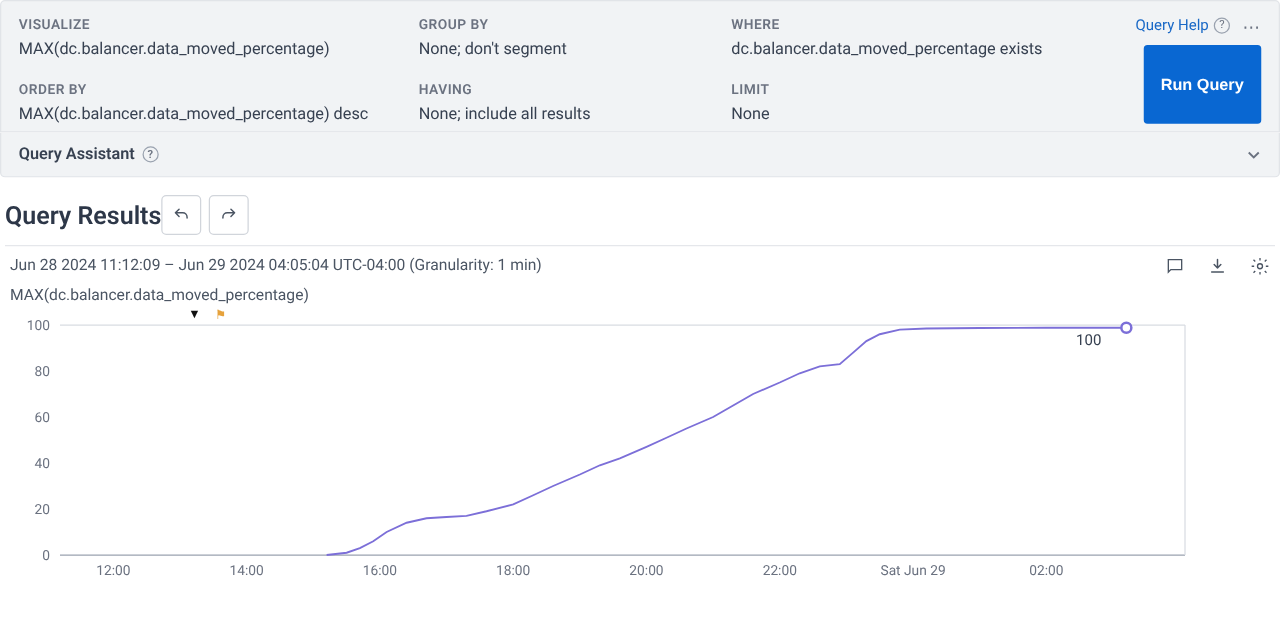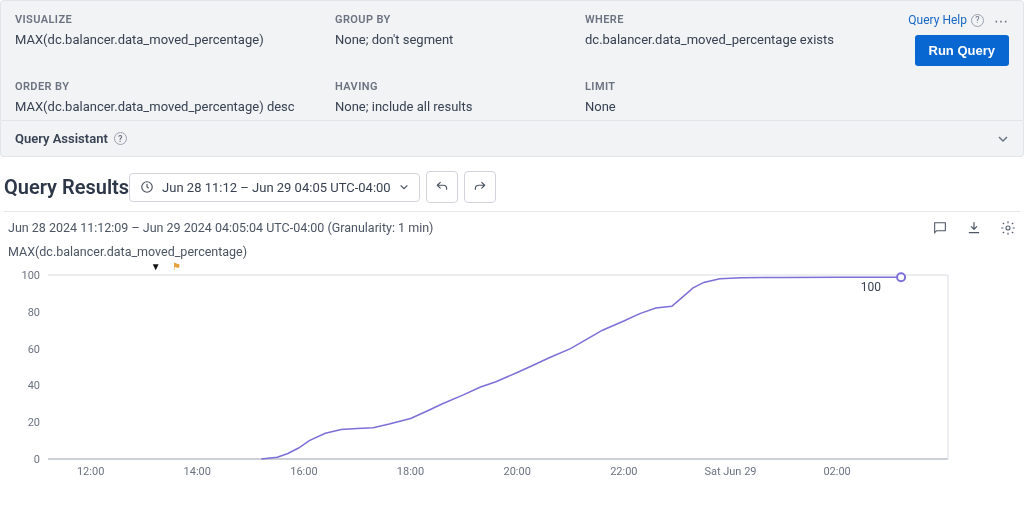--- a/index.html
+++ b/index.html
@@ -1,30 +1,30 @@
 <!DOCTYPE html>
 <html><head>
 <meta charset="utf-8">
 <style>
   * { box-sizing: border-box; margin: 0; padding: 0; }
   html, body { width: 1024px; height: 512px; font-family: -apple-system, BlinkMacSystemFont, "Segoe UI", Roboto, Helvetica, Arial, sans-serif; color: #4a5568; background: #fff; font-size: 13px; }
   .top-panel { background: #f1f3f5; border: 1px solid #e1e4e8; border-radius: 4px 4px 0 0; padding: 12px 14px 6px 14px; display: flex; }
-  .qgrid { flex: 1; display: flex; flex-direction: column; gap: 33px; }
+  .qgrid { flex: 1; display: flex; flex-direction: column; gap: 18px; }
   .qrow { display: flex; }
   .qcol { display: flex; flex-direction: column; gap: 6px; }
   .col-viz { width: 320px; }
   .col-where { width: 320px; }
   .col-group { width: 250px; }
   .qlabel { font-size: 11px; font-weight: 600; color: #6b7280; letter-spacing: 0.4px; }
   .qval { font-size: 13px; color: #374151; }
   .right-ctrl { display:flex; flex-direction:column; align-items:flex-end; gap:6px; }
   .help-row { display:flex; align-items:flex-start; gap:10px; }
   .q-help { color:#1968c6; font-size:12px; display:flex; align-items:center; gap:4px; cursor:pointer;}
   .dots { color:#6b7280; font-size:14px; cursor:pointer; letter-spacing:1px;}
-  .run-btn { background:#0967d2; color:#fff; border:none; border-radius:3px; padding:8px 14px; font-size:13px; font-weight:600; cursor:pointer; }
+  .run-btn { background:#0967d2; color:#fff; border:none; border-radius:3px; padding:24px 14px; font-size:13px; font-weight:600; cursor:pointer; }
   .assistant-bar { background:#f1f3f5; border: 1px solid #e1e4e8; border-top:none; border-radius:0 0 4px 4px; padding:10px 14px; display:flex; align-items:center; justify-content:space-between; cursor:pointer; }
   .assistant-label { font-size:13px; font-weight:600; color:#374151; display:flex; align-items:center; gap:6px; }
   .chev { color:#6b7280; }
   .results-head { display:flex; align-items:center; justify-content:flex-start; margin-top:14px; padding:0 4px; }
   .results-title { font-size:20px; font-weight:600; color:#2d3748; }
   .time-btn { border:1px solid #d1d5db; border-radius:4px; padding:6px 10px; font-size:13px; color:#374151; background:#fff; display:flex; align-items:center; gap:8px; cursor:pointer; }
   .icon-btn { border:1px solid #d1d5db; border-radius:4px; width:32px; height:32px; display:flex; align-items:center; justify-content:center; background:#fff; cursor:pointer; color:#4b5563; }
   .head-right { display:flex; align-items:center; gap:6px; }
   .rule { border:none; border-top:1px solid #e5e7eb; margin:8px 4px 0 4px; }
   .ts-row { display:flex; align-items:flex-start; justify-content:space-between; margin-top:8px; padding:0 8px; }
@@ -98,30 +98,20 @@
   <span class="chev">
     <svg width="12" height="12" viewBox="0 0 12 12">
         <path d="M2 4l4 4 4-4" fill="none" stroke="#6b7280" stroke-width="1.5"></path>
       </svg>
   </span>
 </div>
 
 <div class="results-head">
   <div class="results-title">Query Results</div>
   <div class="head-right">
-    <div class="time-btn">
-      <svg width="14" height="14" viewBox="0 0 24 24">
-          <circle cx="12" cy="12" r="9" fill="none" stroke="#4b5563" stroke-width="2"></circle>
-          <path d="M12 7v5l3 2" fill="none" stroke="#4b5563" stroke-width="2"></path>
-        </svg>
-      <span>Jun 28 11:12 – Jun 29 04:05 UTC-04:00</span>
-      <svg width="10" height="10" viewBox="0 0 12 12">
-          <path d="M2 4l4 4 4-4" fill="none" stroke="#4b5563" stroke-width="1.5"></path>
-        </svg>
-    </div>
     <div class="icon-btn">
       <svg width="14" height="14" viewBox="0 0 24 24">
           <path d="M9 14L4 9l5-5M4 9h10a6 6 0 016 6v1" fill="none" stroke="#4b5563" stroke-width="2" stroke-linecap="round" stroke-linejoin="round"></path>
         </svg>
     </div>
     <div class="icon-btn">
       <svg width="14" height="14" viewBox="0 0 24 24">
           <path d="M15 14l5-5-5-5M20 9H10a6 6 0 00-6 6v1" fill="none" stroke="#4b5563" stroke-width="2" stroke-linecap="round" stroke-linejoin="round"></path>
         </svg>
     </div>

